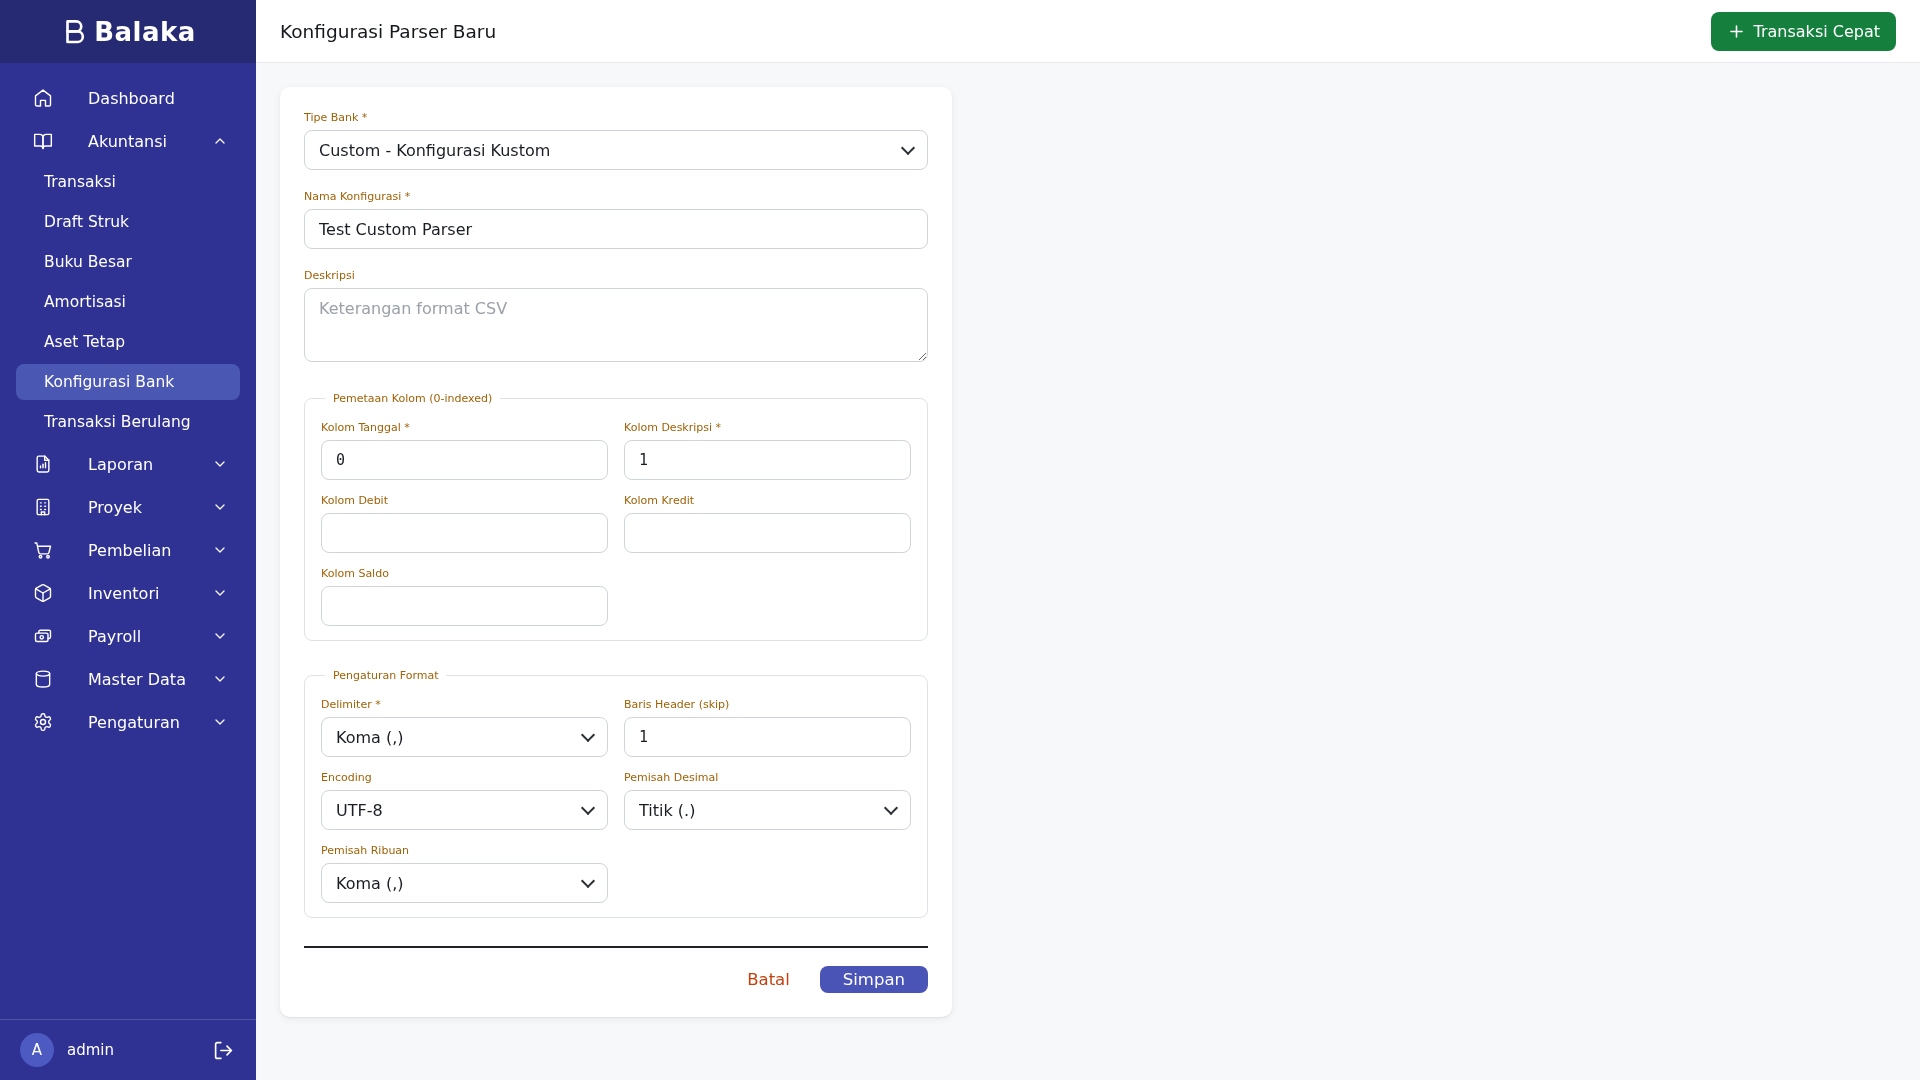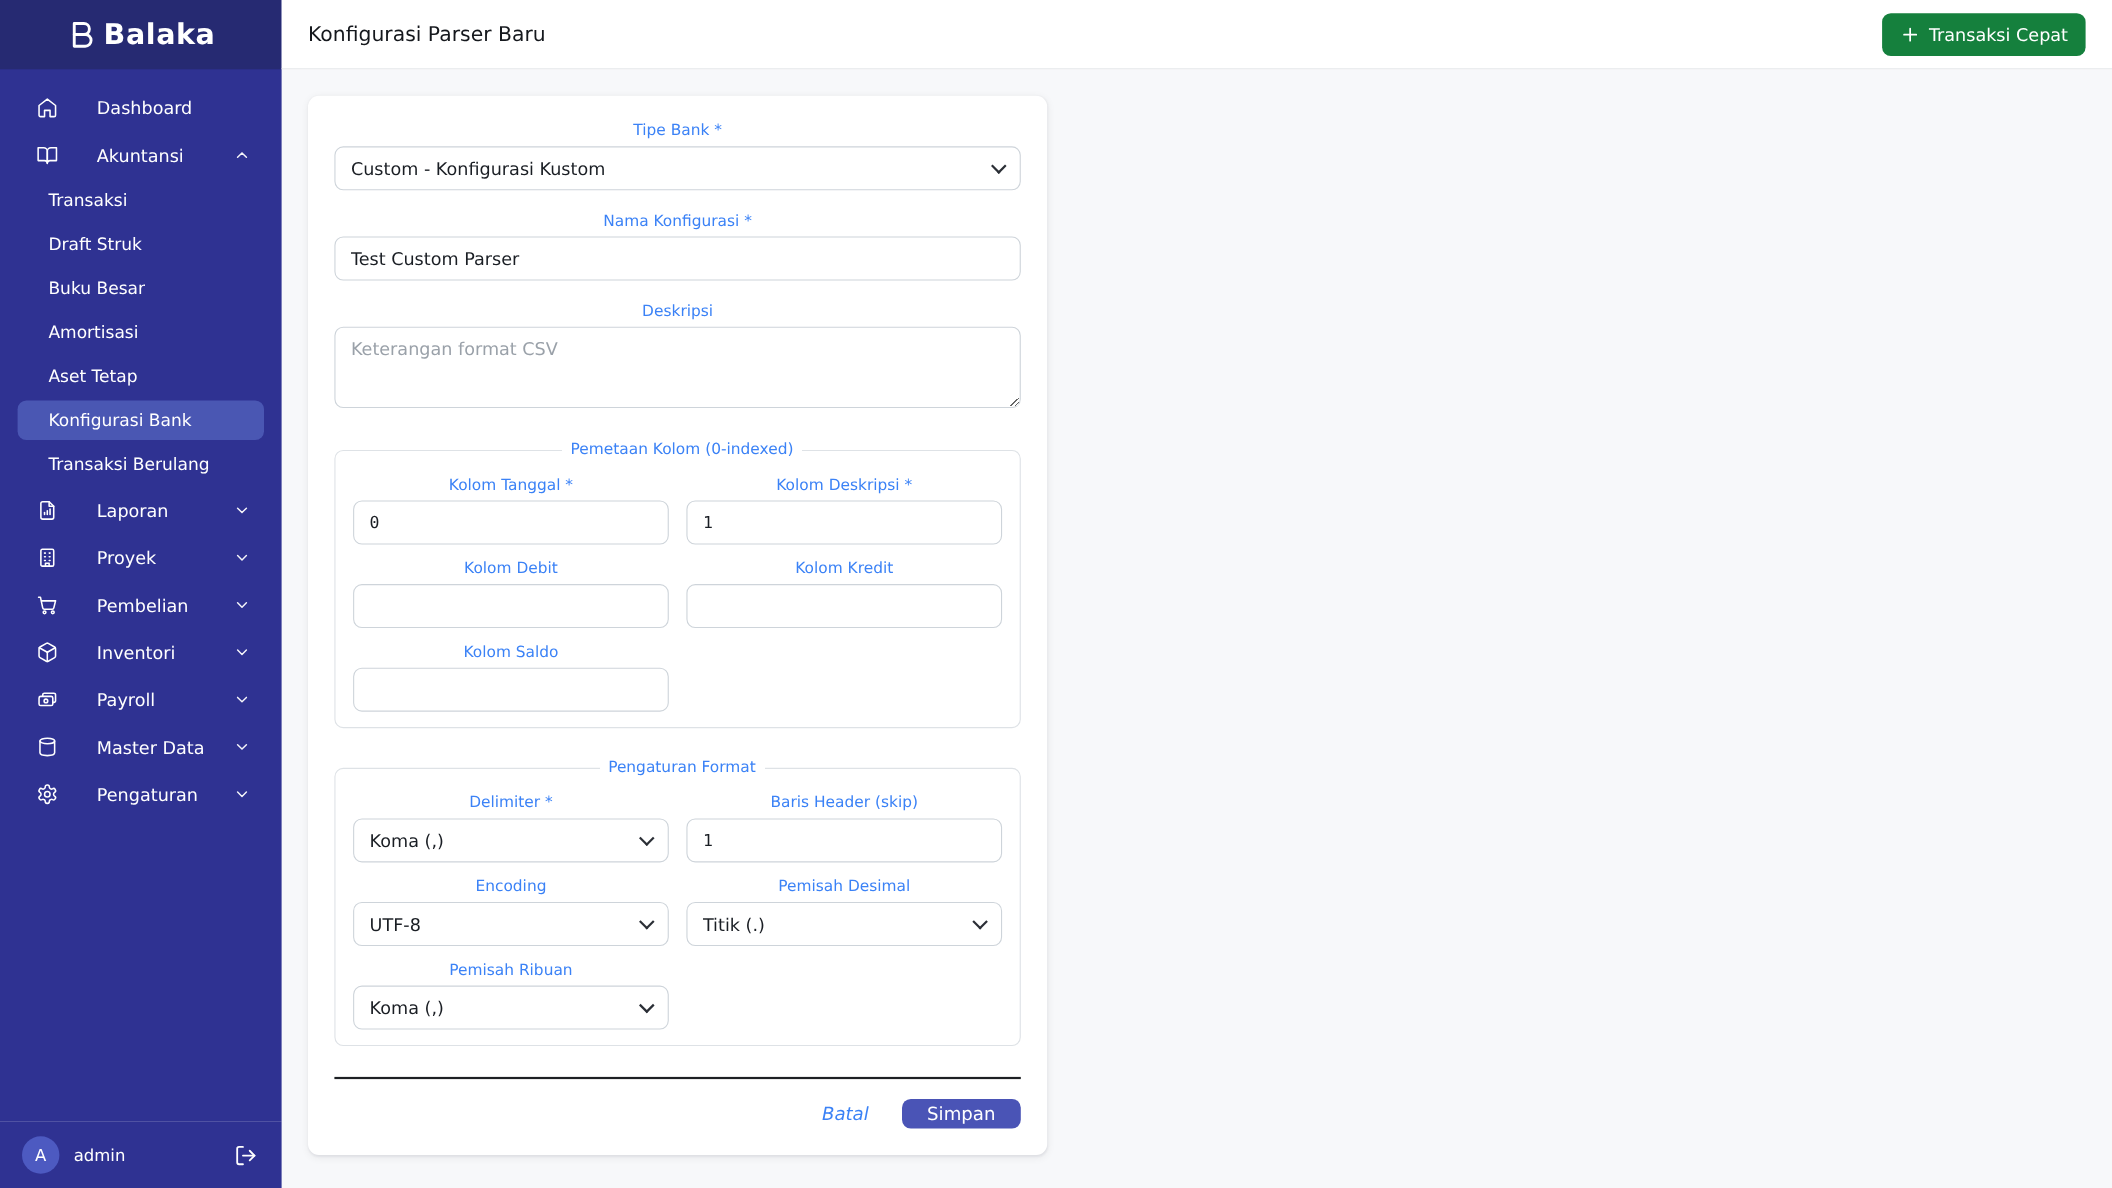--- a/index.html
+++ b/index.html
@@ -27,37 +27,37 @@
   .logout-btn { margin-left:auto; background:none; border:none; cursor:pointer; display:flex; padding:2px; }
   
   .main { flex:1; display:flex; flex-direction:column; height:1080px; }
   .topbar { height:63px; min-height:63px; background:#fff; border-bottom:1px solid #e7e9ec; display:flex; align-items:center; justify-content:space-between; padding:0 24px; }
   .page-title { font-size:18.5px; font-weight:500; color:#15181d; }
   .quick-btn { display:flex; align-items:center; gap:8px; background:#15803d; color:#fff; border:none; border-radius:8px; padding:0 16px; height:39px; font-size:16px; font-family:inherit; cursor:pointer; }
   .content { flex:1; padding:24px; overflow:hidden; }
   .card { width:672px; background:#fff; border-radius:10px; box-shadow:0 1px 2px rgba(16,24,40,.06), 0 2px 8px rgba(16,24,40,.06); padding:24px; }
   
   .field { margin-bottom:20px; }
-  .field label, legend { display:block; font-size:14px; font-weight:500; color:#3b82f6; margin-bottom:6px;text-align:center; }
+  .field label, legend { display:block; font-size:11px; font-weight:500; color:#a16207; margin-bottom:6px; }
   .control { width:100%; height:40px; border:1px solid #ced4da; border-radius:8px; padding:8px 14px; font-size:16px; color:#1a1e24; font-family:inherit; background:#fff; outline:none; }
   textarea.control { height:74px; resize:vertical; padding-top:10px; }
   textarea.control::placeholder { color:#9aa1a9; }
   .select-wrap { position:relative; }
   .select-wrap select { appearance:none; -webkit-appearance:none; cursor:pointer; padding-right:34px; }
   .select-wrap::after { content:""; position:absolute; right:15px; top:50%; width:8px; height:8px; border-right:2px solid #2b2f36; border-bottom:2px solid #2b2f36; transform:translateY(-70%) rotate(45deg); pointer-events:none; }
   fieldset { border:1px solid #dee2e6; border-radius:8px; padding:6px 16px 14px 16px; margin:26px 0 28px 0; }
   fieldset legend { padding:0 8px; margin-left:4px; margin-bottom:0; }
   .grid2 { display:grid; grid-template-columns:1fr 1fr; column-gap:16px; row-gap:14px; padding-top:10px; }
   .grid2 .field { margin-bottom:0; }
   .mono { font-family:"DejaVu Sans Mono", "Liberation Mono", monospace; font-size:15px; }
   .control.focused { border:2px solid #17191d; padding:7px 13px; }
   .control.focused.mono { padding:7px 13px; }
   .form-divider { border:none; border-top:2px solid #1d2024; margin:22px 0 0 0; }
   .form-footer { display:flex; justify-content:flex-end; align-items:center; gap:30px; margin-top:18px; }
-  .btn-cancel { background:none; border:none; font-size:16.5px; color:#3b82f6; font-family:inherit; cursor:pointer;font-style:italic; }
+  .btn-cancel { background:none; border:none; font-size:16.5px; color:#c2410c; font-family:inherit; cursor:pointer; }
   .btn-submit { background:#4a54b6; color:#fff; border:none; border-radius:8px; height:27px; padding:0 23px; font-size:16.5px; font-family:inherit; cursor:pointer; }
 </style>
 </head>
 <body>
 
 <aside class="sidebar">
   <div class="logo-bar">
     <svg class="ic" width="30" height="30" viewBox="0 0 24 24" style="stroke-width:2.1">
       <path d="M6 3.5h7a4 4 0 0 1 0 8H6z"></path>
       <path d="M6 11.5h8a4.25 4.25 0 0 1 0 8.5H6z"></path>

